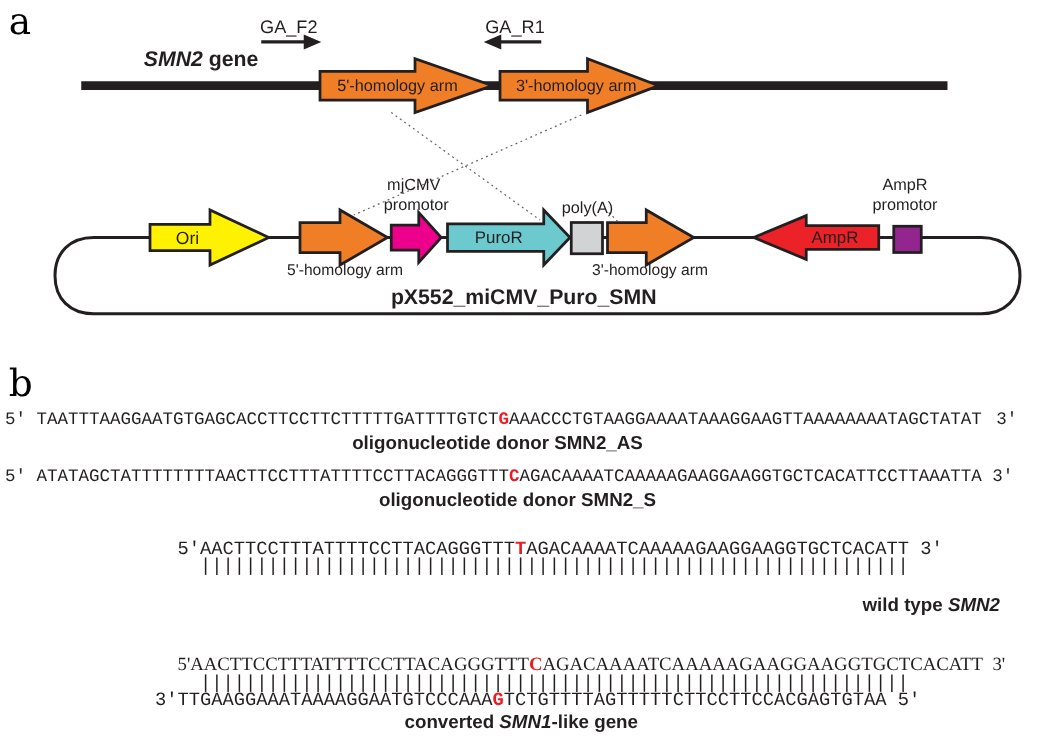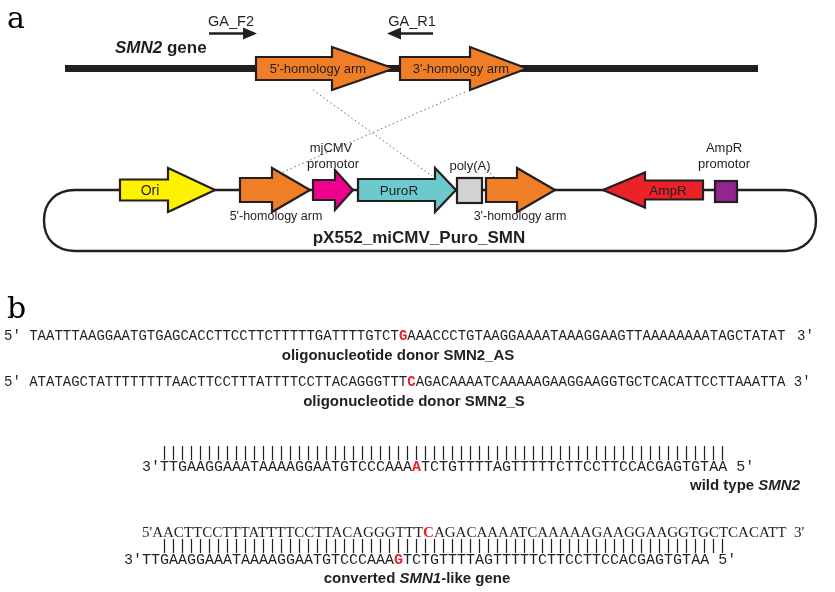--- a/index.html
+++ b/index.html
@@ -86,22 +86,22 @@
 
     <text x="419" y="243" font-size="17" font-weight="bold" text-anchor="middle">pX552_miCMV_Puro_SMN</text>
   </svg>
 
   <div class="seq-row seq14" style="left:4px;top:328px;"><span class="gapL">5'</span><span>TAATTTAAGGAATGTGAGCACCTTCCTTCTTTTTGATTTTGTCT</span><span class="mut">G</span><span>AAACCCTGTAAGGAAAATAAAGGAAGTTAAAAAAAATAGCTATAT</span><span class="gapR">3'</span></div>
   <div class="seq-label" style="left:0;top:346px;width:796px;">oligonucleotide donor SMN2_AS</div>
 
   <div class="seq-row seq14" style="left:4px;top:374px;"><span class="gapL">5'</span><span>ATATAGCTATTTTTTTTAACTTCCTTTATTTTCCTTACAGGGTTT</span><span class="mut">C</span><span>AGACAAAATCAAAAAGAAGGAAGGTGCTCACATTCCTTAAATTA</span><span class="gapRs">3'</span></div>
   <div class="seq-label" style="left:0;top:392px;width:828px;">oligonucleotide donor SMN2_S</div>
 
+  <div class="seq-row seq15" style="left:142px;top:431px;"><span>5'</span><span>AACTTCCTTTATTTTCCTTACAGGGTTT</span><span class="mut">T</span><span>AGACAAAATCAAAAAGAAGGAAGGTGCTCACATT</span><span class="gapRs">3'</span></div>
   <div class="seq-row seq15 bars" style="left:142px;top:445px;">|||||||||||||||||||||||||||||||||||||||||||||||||||||||||||||||</div>
-  <div class="seq-row seq15" style="left:142px;top:459px;"><span>3'</span><span>TTGAAGGAAATAAAAGGAATGTCCCAAA</span><span class="mut">A</span><span>TCTGTTTTAGTTTTTCTTCCTTCCACGAGTGTAA</span><span class="gapRs">5'</span></div>
   <div class="seq-label" style="left:0;top:476px;width:800px;text-align:right;"><span>wild type </span><span class="it">SMN2</span><span></span></div>
 
   <div class="seq-row seq15" style="left:142px;top:524px;font-family:Liberation Serif, serif;"><span>5'</span><span>AACTTCCTTTATTTTCCTTACAGGGTTT</span><span class="mut">C</span><span>AGACAAAATCAAAAAGAAGGAAGGTGCTCACATT</span><span class="gapRs">3'</span></div>
   <div class="seq-row seq15 bars" style="left:142px;top:538px;">|||||||||||||||||||||||||||||||||||||||||||||||||||||||||||||||</div>
   <div class="seq-row seq15" style="left:124px;top:552px;"><span>3'</span><span>TTGAAGGAAATAAAAGGAATGTCCCAAA</span><span class="mut">G</span><span>TCTGTTTTAGTTTTTCTTCCTTCCACGAGTGTAA</span><span class="gapRs">5'</span></div>
   <div class="seq-label" style="left:17px;top:569px;width:800px;"><span>converted </span><span class="it">SMN1</span><span>-like gene</span></div>
 
 </div>
 
 </body></html>

